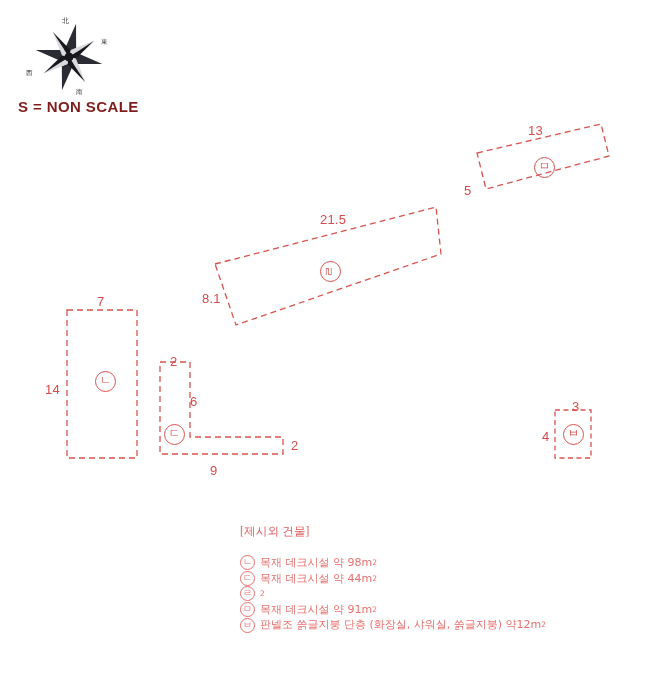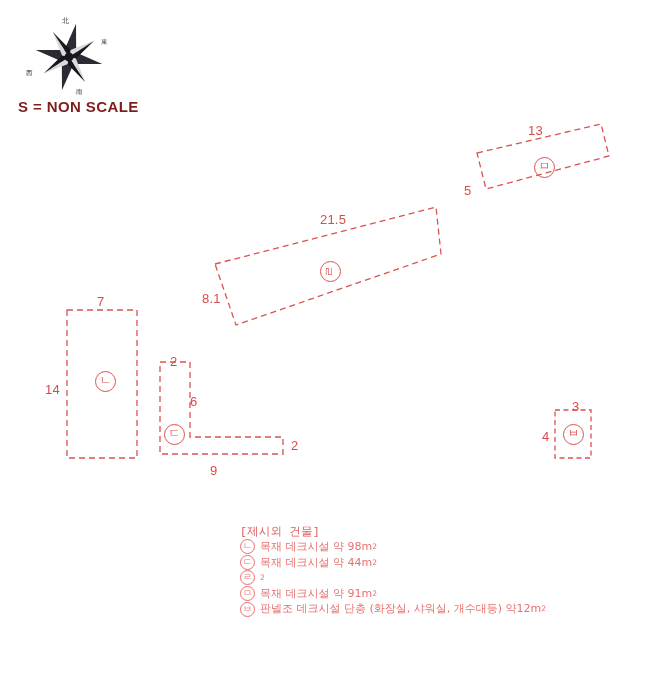--- a/index.html
+++ b/index.html
@@ -82,21 +82,22 @@
   .legend {
     position: absolute;
     left: 240px;
     top: 524px;
     width: 400px;
     color: #e05a5a;
   }
   .legend-title {
     font-size: 11.5px;
     color: #e05a5a;
-    font-family: Liberation Mono, monospace;
+    margin-bottom: 16px;
+    font-family: Liberation Serif, serif;
     letter-spacing: 0.2px;
   }
   .legend-row {
     display: flex;
     align-items: center;
     font-size: 11px;
     line-height: 15.6px;
     color: #e8706e;
     font-family: "DejaVu Sans", sans-serif;
     white-space: nowrap;
@@ -213,16 +214,16 @@
   </div>
 
   <div class="legend-row">
     <span class="legend-mark">ㅁ</span>
     <span class="legend-text">목재 데크시설 약 91m</span>
       <sup class="sq">2</sup>
   </div>
 
   <div class="legend-row">
     <span class="legend-mark">ㅂ</span>
-    <span class="legend-text">판넬조 데크시설 단층 (화장실, 샤워실, 개수대등) 약12m</span>
+    <span class="legend-text">판넬조 쓹글지붕 단층 (화장실, 샤워실, 쓹글지붕) 약12m</span>
       <sup class="sq">2</sup>
   </div>
 </div>
 
 </body></html>

